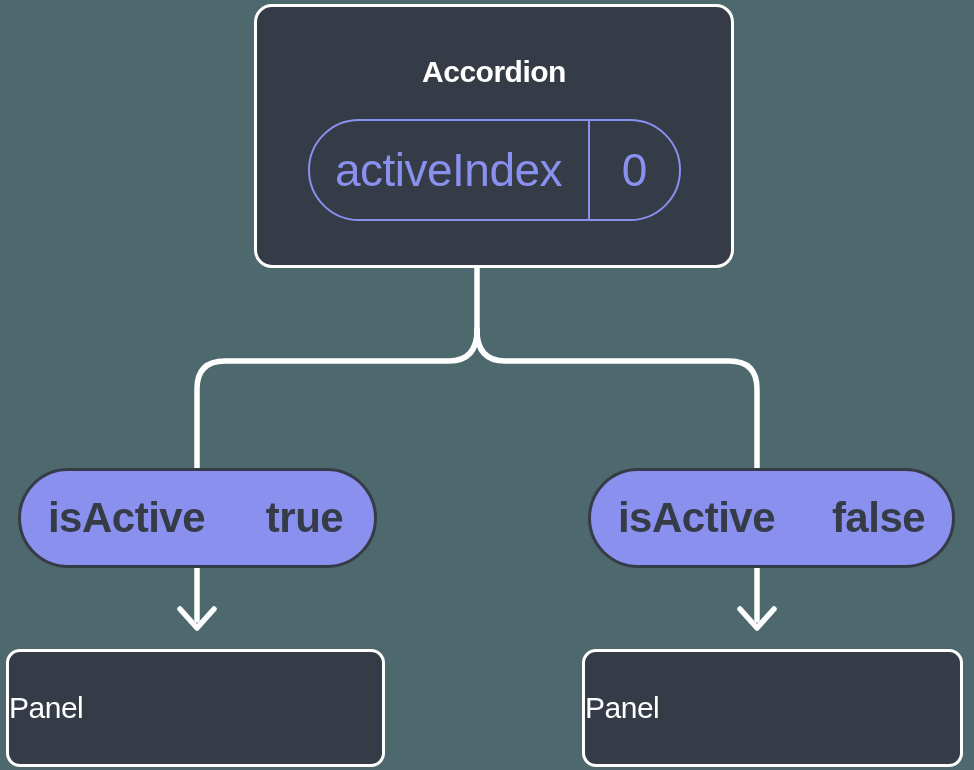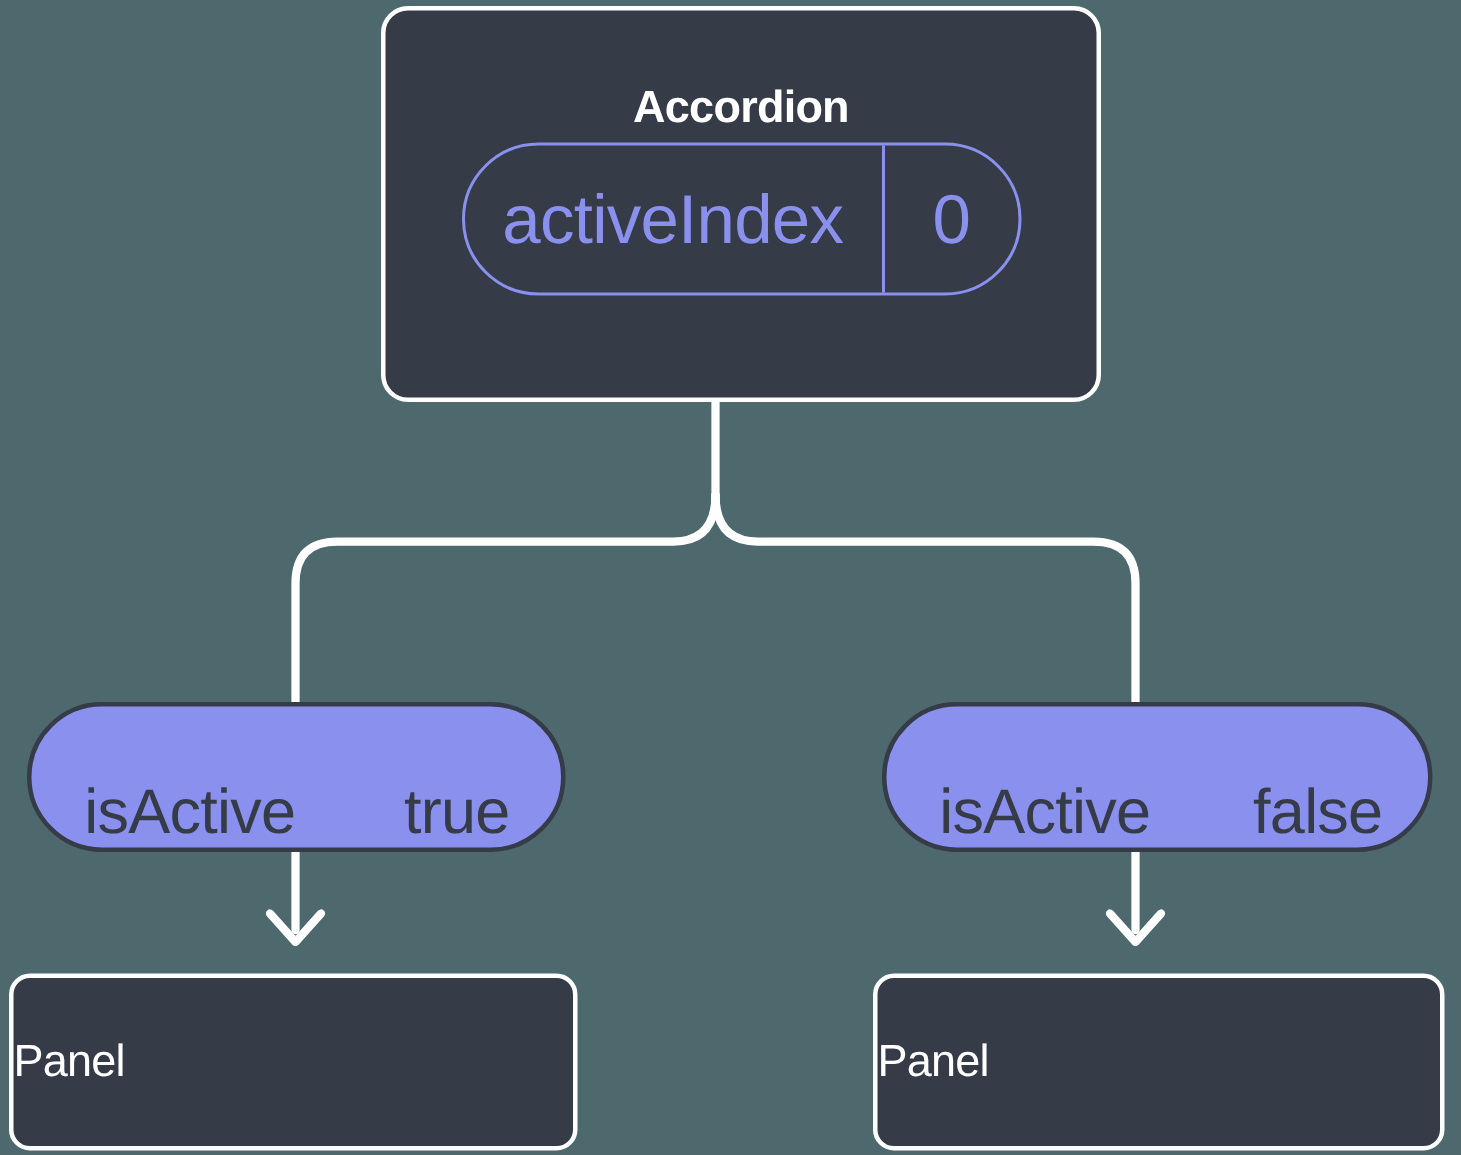--- a/index.html
+++ b/index.html
@@ -50,20 +50,21 @@
   }
   .node-title {
     color: var(--title-text);
     font-size: 30px;
     font-weight: 600;
     letter-spacing: -0.5px;
     line-height: 46px;
     white-space: nowrap;
   }
   .state-pill {
+    margin-top: 24px;
     width: 373px; height: 102px;
     border: 2.5px solid var(--accent-purple);
     border-radius: 51px;
     display: flex; align-items: stretch;
     color: var(--accent-purple);
     font-size: 46px;
     letter-spacing: -0.5px;
   }
   .state-pill .cell-name {
     width: 278px;
@@ -77,25 +78,26 @@
   .state-pill .cell-value {
     flex: 1;
     display: flex; align-items: center; justify-content: center;
   }
   .prop-pill {
     position: absolute;
     top: 468px; height: 100px;
     background: var(--accent-purple);
     border: 3px solid var(--pill-text);
     border-radius: 50px;
-    display: flex; align-items: flex-end;
+    display: flex; align-items: center;
     color: var(--pill-text);
     font-size: 42px;
     letter-spacing: -0.5px;
     z-index: 2;
+    font-weight: bold;
   }
   .prop-pill .cell-name {
     width: 211px;
     display: flex; align-items: center; justify-content: center;
     white-space: nowrap;
   }
   .prop-pill .divider {
     width: 3px;
     background: var(--pill-text);
   }

